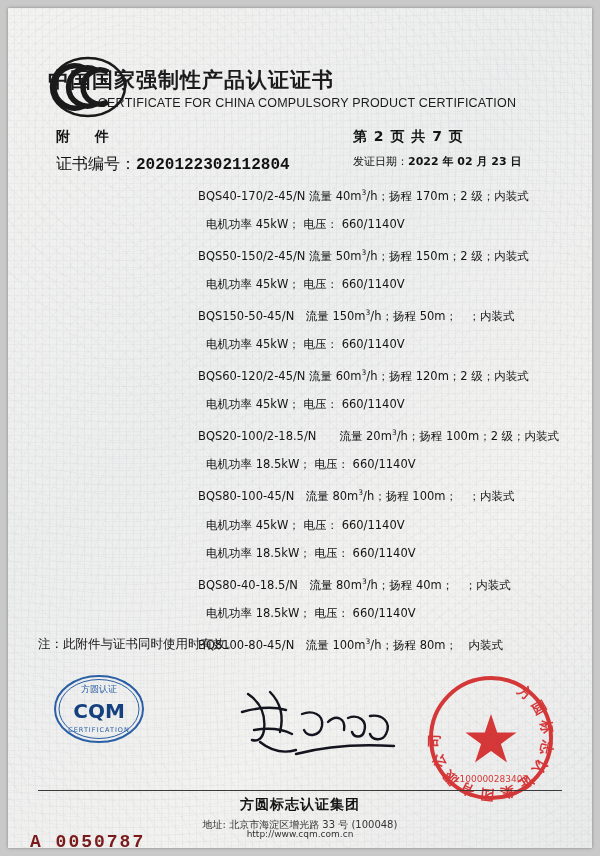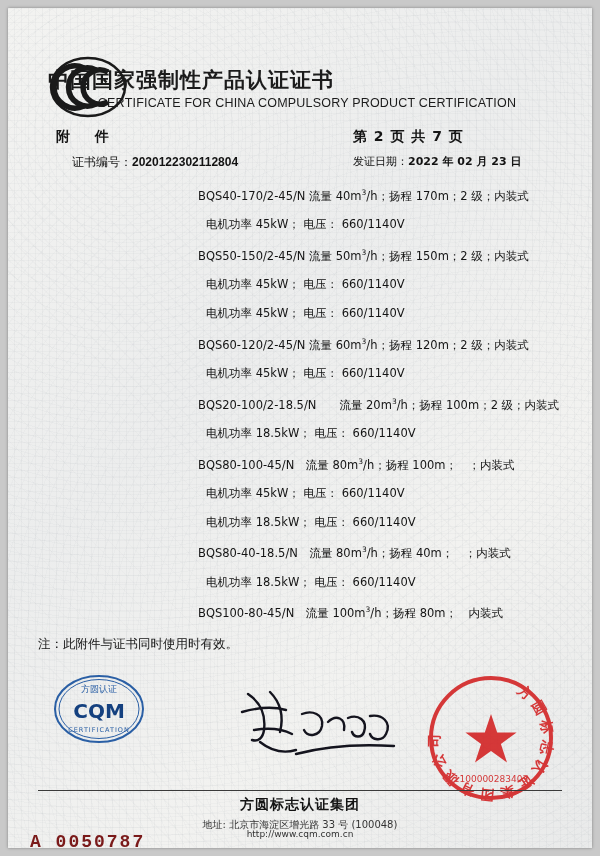--- a/index.html
+++ b/index.html
@@ -59,22 +59,22 @@
     text-align:center;
   }
   .pageno{
     position:absolute;left:345px;top:120px;
     font-family:"DejaVu Sans", sans-serif;
     font-size:14px;font-weight:bold;color:#151515;
     letter-spacing:1px;
   }
   .certno{
     position:absolute;left:48px;top:146px;
-    font-family:Liberation Sans, sans-serif;
-    font-size:12px;color:#121212;margin-left:16px;
+    font-family:Liberation Mono, monospace;
+    font-size:16px;color:#121212;
   }
   .certno b{font-weight:bold;}
   .issue{
     position:absolute;left:345px;top:146px;
     font-family:"DejaVu Sans", sans-serif;
     font-size:11px;color:#121212;
   }
 
   
   .body-list{
@@ -169,20 +169,21 @@
   </div>
   <div class="issue">
     <span>发证日期：</span><b>2022 年 02 月 23 日</b>
   </div>
 
   <div class="body-list">
       <div class="line">BQS40-170/2-45/N 流量 40m<sup>3</sup>/h；扬程 170m；2 级；内装式</div>
       <div class="line indent">电机功率 45kW；  电压：  660/1140V</div>
       <div class="line">BQS50-150/2-45/N 流量 50m<sup>3</sup>/h；扬程 150m；2 级；内装式</div>
       <div class="line indent">电机功率 45kW；  电压：  660/1140V</div>
+      <div class="line">BQS150-50-45/N　流量 150m<sup>3</sup>/h；扬程 50m；　；内装式</div>
       <div class="line indent">电机功率 45kW；  电压：  660/1140V</div>
       <div class="line">BQS60-120/2-45/N 流量 60m<sup>3</sup>/h；扬程 120m；2 级；内装式</div>
       <div class="line indent">电机功率 45kW；  电压：  660/1140V</div>
       <div class="line">BQS20-100/2-18.5/N　　流量 20m<sup>3</sup>/h；扬程 100m；2 级；内装式</div>
       <div class="line indent">电机功率 18.5kW；  电压：  660/1140V</div>
       <div class="line">BQS80-100-45/N　流量 80m<sup>3</sup>/h；扬程 100m；　；内装式</div>
       <div class="line indent">电机功率 45kW；  电压：  660/1140V</div>
       <div class="line indent">电机功率 18.5kW；  电压：  660/1140V</div>
       <div class="line">BQS80-40-18.5/N　流量 80m<sup>3</sup>/h；扬程 40m；　；内装式</div>
       <div class="line indent">电机功率 18.5kW；  电压：  660/1140V</div>

